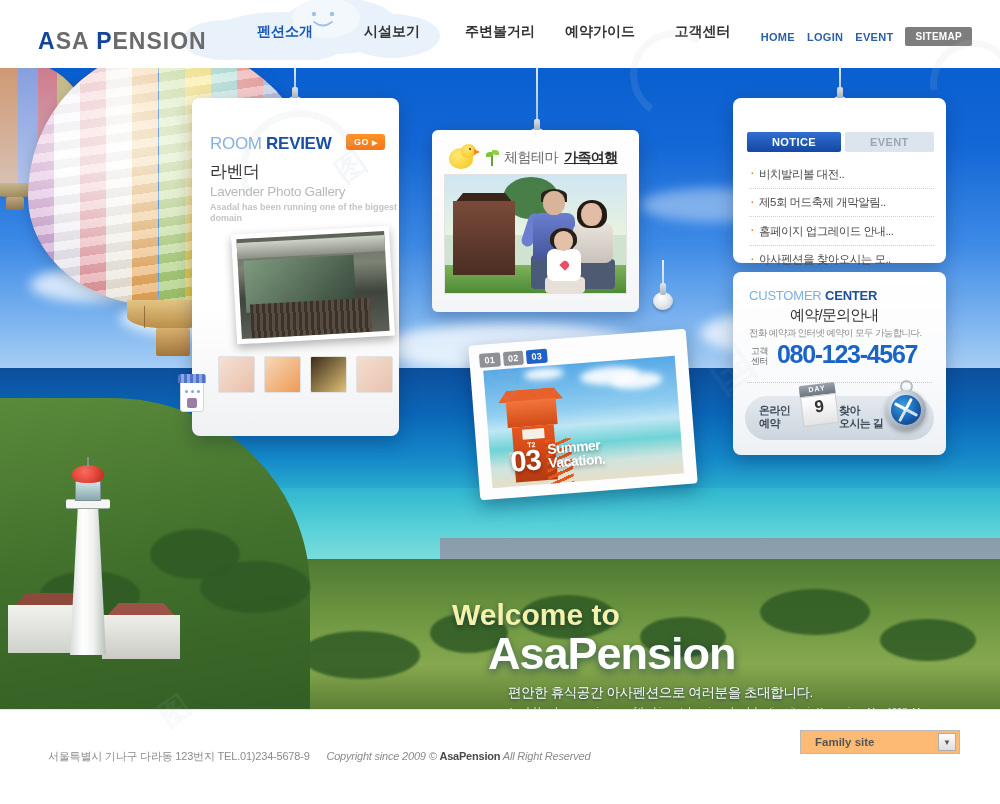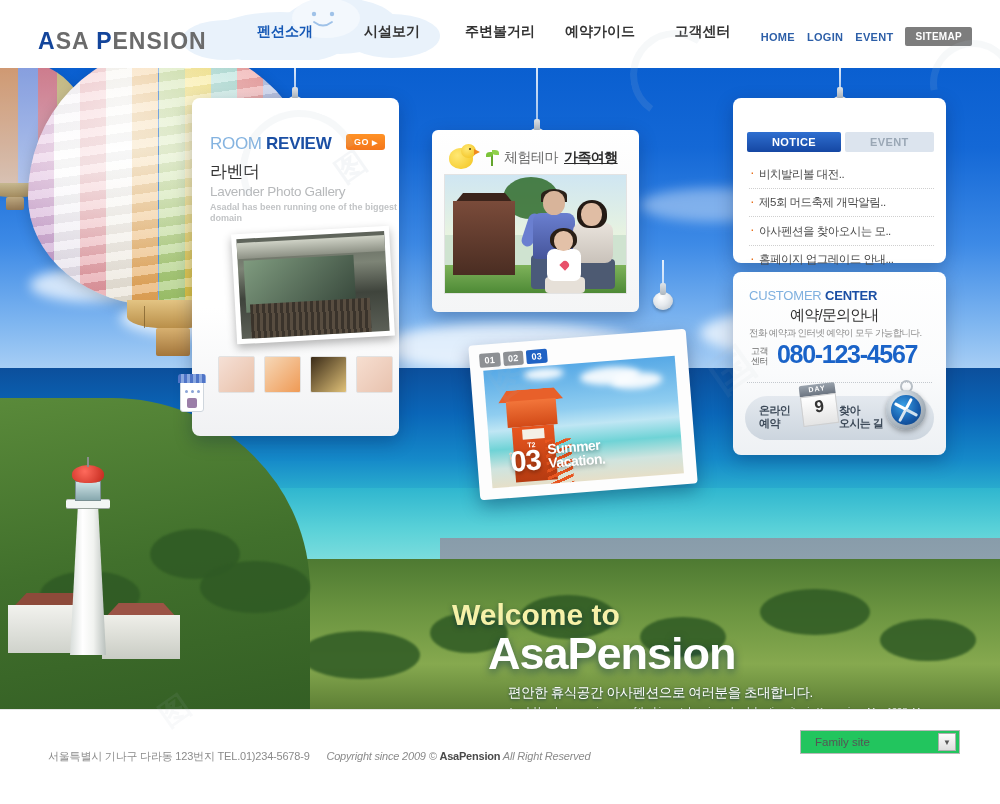--- a/index.html
+++ b/index.html
@@ -355,22 +355,22 @@
     border-top:1px solid #e6e6e6;
   }
   .ft-links { position:absolute; left:48px; top:22px; font-size:11px; color:#6b6b6b; letter-spacing:-0.3px;}
   .ft-links a { color:#6b6b6b; text-decoration:none; }
   .ft-links i { color:#cccccc; font-style:normal; padding:0 6px; }
   .ft-addr { position:absolute; left:48px; top:39px; font-size:11px; color:#8a8a8a; letter-spacing:-0.2px;}
   .ft-copy { color:#8a8a8a; font-style:italic; margin-left:14px; }
   .ft-copy b { font-style:normal; color:#4a4a4a; }
   .ft-select {
     position:absolute; right:40px; top:20px; width:160px; height:24px;
-    border:1px solid #b9b9b9; background:#22c55e; display:flex; align-items:center;
-    justify-content:space-between; padding:0 3px 0 14px; font-size:11.5px; color:#555;
+    border:1px solid #b9b9b9; background:#fdba74; display:flex; align-items:center;
+    justify-content:space-between; padding:0 3px 0 14px; font-size:11.5px; color:#555;font-weight:bold;
   }
   .ft-select .arrow {
     width:18px; height:18px; background:linear-gradient(180deg,#fdfdfd,#dedede);
     border:1px solid #aeaeae; display:flex; align-items:center; justify-content:center;
     font-size:8px; color:#555;
   }
 
   
   .wm { position:absolute; pointer-events:none; z-index:60; opacity:.12; }
   .wm-c {
@@ -664,22 +664,22 @@
   </div>
 
   <div class="panel" id="panel-notice">
     <div class="nt-tabs">
       <span class="nt-tab on">NOTICE</span>
       <span class="nt-tab off">EVENT</span>
     </div>
     <div class="nt-list">
       <div class="nt-li">비치발리볼 대전..</div>
       <div class="nt-li">제5회 머드축제 개막알림..</div>
+      <div class="nt-li">홈페이지 업그레이드 안내...</div>
       <div class="nt-li">아사펜션을 찾아오시는 모..</div>
-      <div class="nt-li">홈페이지 업그레이드 안내...</div>
     </div>
   </div>
 
   <div class="panel" id="panel-cc">
     <div class="cc-t1">
       <span class="a">CUSTOMER </span><span class="b">CENTER</span>
     </div>
     <div class="cc-t2">예약/문의안내</div>
     <div class="cc-t3">전화 예약과 인터넷 예약이 모두 가능합니다.</div>
     <div class="cc-lab">

